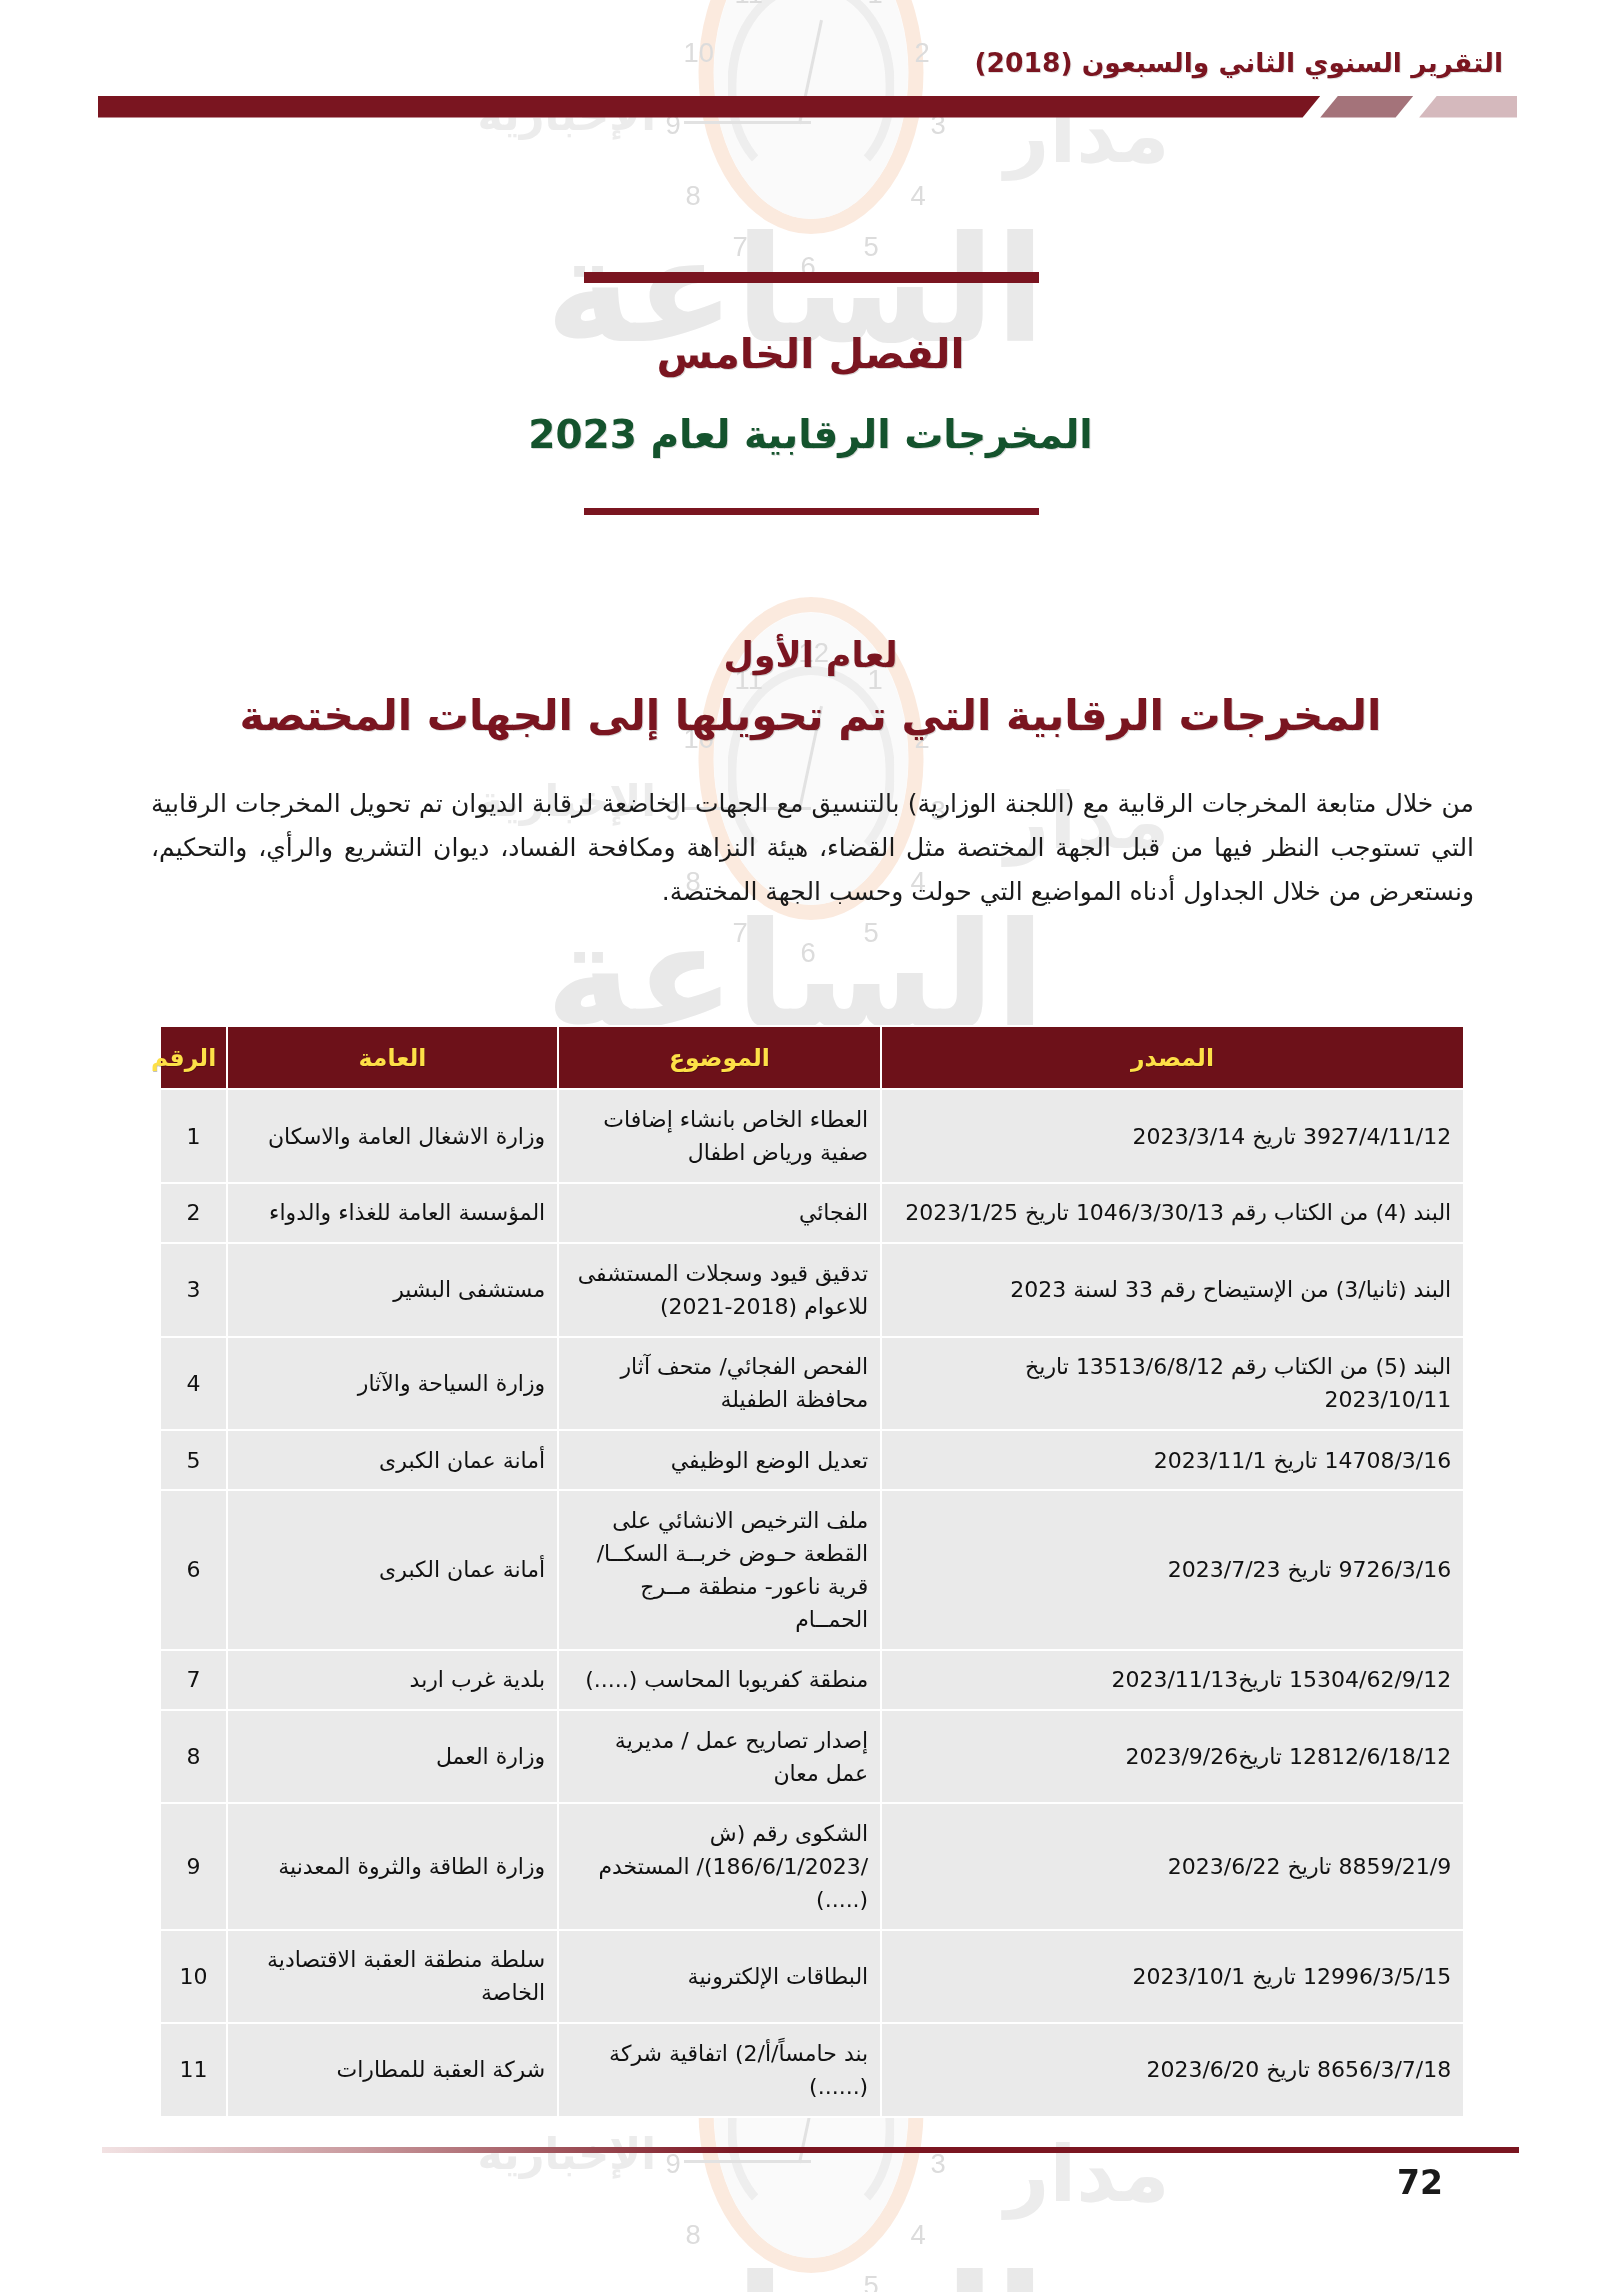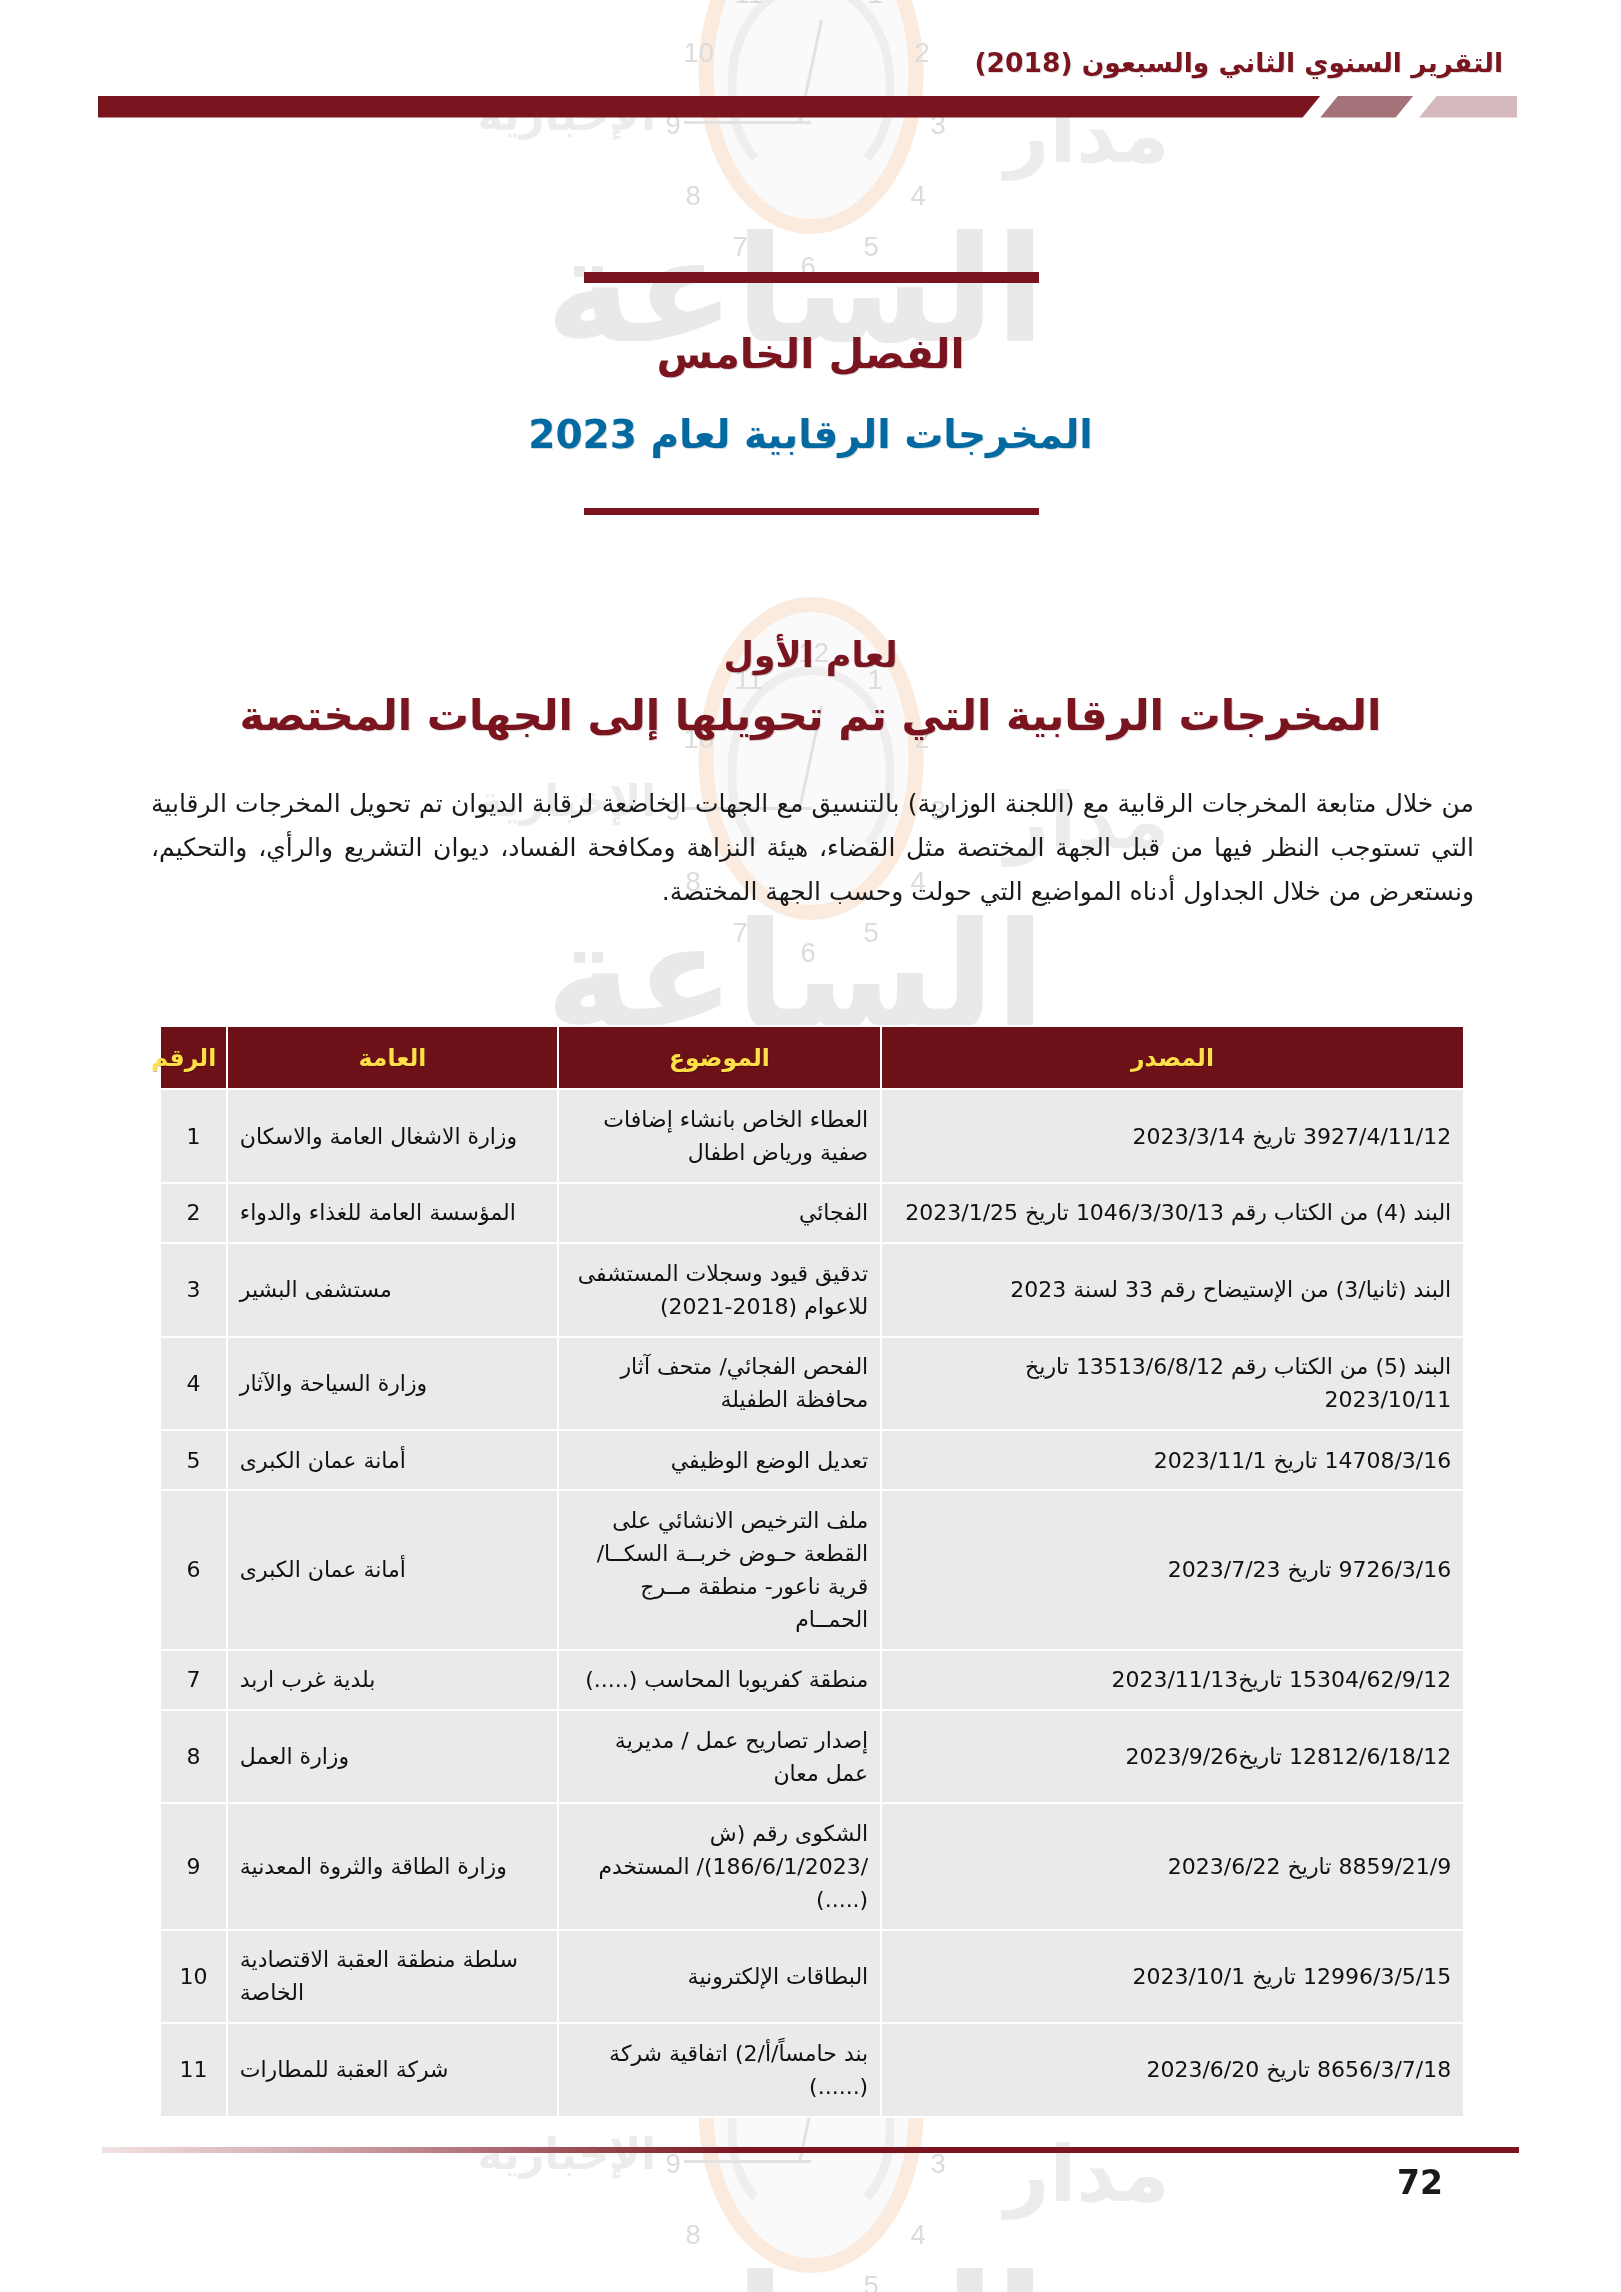--- a/index.html
+++ b/index.html
@@ -172,21 +172,21 @@
     z-index: 3;
     font-family: "DejaVu Sans", sans-serif;
     text-shadow: 1px 1px 0 rgba(0,0,0,0.15);
   }
   .chapter-sub {
     position: absolute;
     top: 412px;
     left: 0;
     width: 1621px;
     text-align: center;
-    color: #0369a1;
+    color: #14532d;
     font-size: 39px;
     font-weight: bold;
     z-index: 3;
     font-family: "DejaVu Sans", sans-serif;
     text-shadow: 1px 1px 0 rgba(0,0,0,0.15);
   }
 
   
   .section-title {
     position: absolute;
@@ -270,21 +270,21 @@
   table.data td {
     background: #eaeaea;
     color: #111111;
     font-size: 22px;
     padding: 12.7px 11.8px;
     border: 2px solid #ffffff;
     vertical-align: middle;
     line-height: 1.5;
   }
   td.c-num   { text-align: center; width: 67px; }
-  td.c-ent   { text-align: left; width: 331px; margin-top: 33px; }
+  td.c-ent   { text-align: right; width: 331px; margin-top: 33px; }
   td.c-subj  { text-align: right;  width: 323px; }
   td.c-src   { text-align: right;  width: 583px; }
   th.h-num   { width: 67px; }
   th.h-ent   { width: 331px; }
   th.h-subj  { width: 323px; }
   th.h-src   { width: 583px; }
 
   
   .footer-rule {
     position: absolute;

